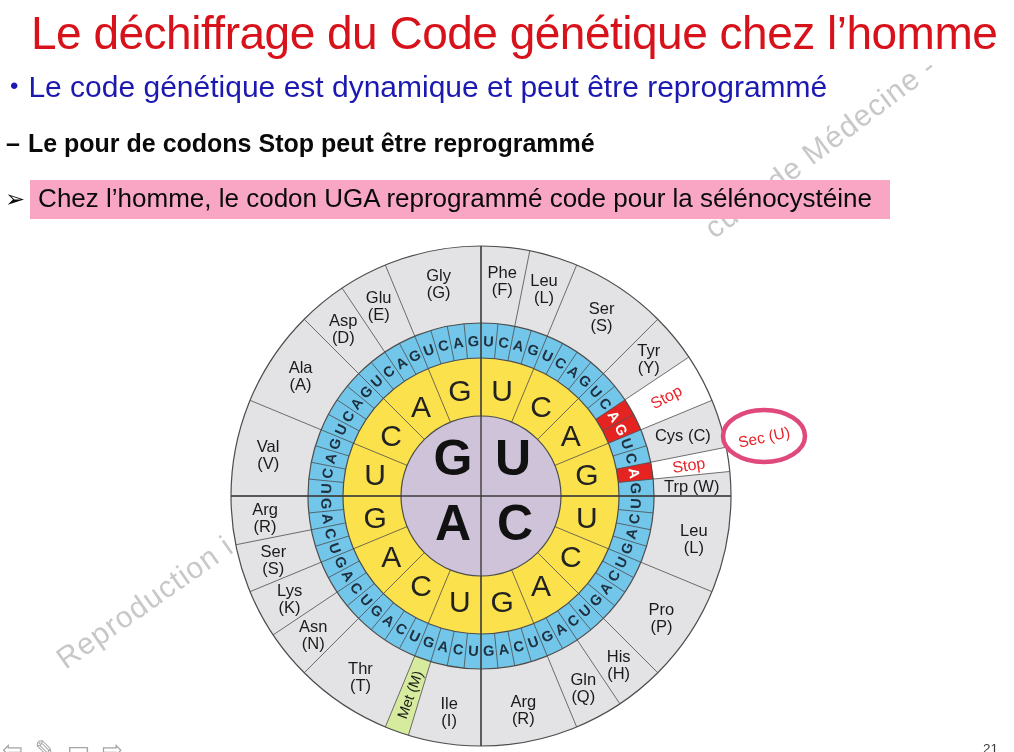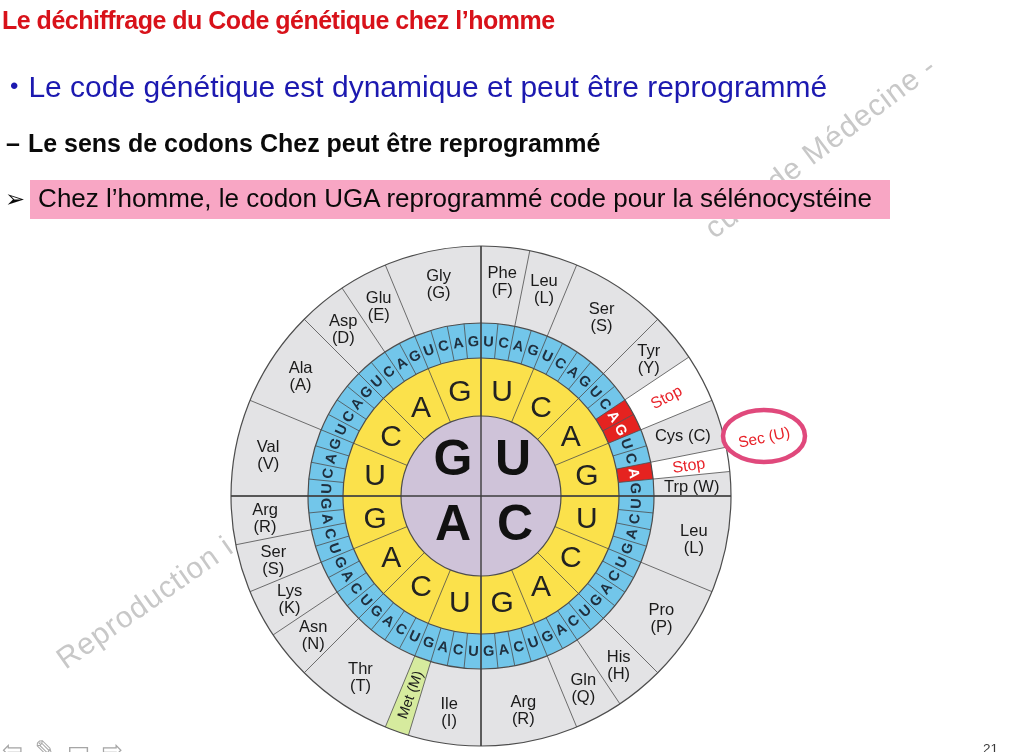--- a/index.html
+++ b/index.html
@@ -1,19 +1,19 @@
 <!DOCTYPE html>
 <html style="--title_red: #d8121a; --heading_blue: #1c19b0; --highlight_pink: #f8a6c4; --watermark_gray: #c8c8c8; --wheel_yellow: #fbe14b; --wheel_blue: #72c6ea; --wheel_lavender: #cfc3d9; --wheel_gray: #e3e3e5; --wheel_red: #e52320; --wheel_green: #d6eb9e; --stop_red: #e8232a; --sec_pink: #e0497c; --line_dark: #4d4d4d;"><head>
 <meta charset="utf-8">
 <style>
   html,body{margin:0;padding:0;}
   body{width:1014px;height:752px;overflow:hidden;background:#ffffff;
        font-family:"Liberation Sans",sans-serif;position:relative;}
   .abs{position:absolute;}
-  #title{left:2px;top:6px;font-size:25px;font-weight:bold;color:var(--title_red);
+  #title{left:31px;top:6px;font-size:46px;font-weight:normal;color:var(--title_red);
          letter-spacing:-0.5px;white-space:nowrap;z-index:2;}
   #b1{left:10px;top:70px;font-size:30px;font-weight:normal;color:var(--heading_blue);
       white-space:nowrap;z-index:2;}
   #b1 .mk{font-size:24px;vertical-align:3px;margin-right:10px;}
   #b2{left:6px;top:129px;font-size:25px;font-weight:bold;color:#0a0a0a;
       white-space:nowrap;z-index:2;}
   #b2 .mk{margin-right:8px;}
   #hlrow{left:5px;top:183px;font-size:26px;color:#0a0a0a;white-space:nowrap;z-index:2;}
   #hlrow .mk{margin-right:5px;font-size:24px;}
   #hlrow .bar{background:var(--highlight_pink);padding:3px 18px 6px 8px;text-align:right;}
@@ -32,21 +32,21 @@
 <div class="wm" id="wm1">Reproduction i</div>
 <div class="wm" id="wm2">culté de Médecine -</div>
 
 <div class="abs" id="title">Le déchiffrage du Code génétique chez l’homme</div>
 
 <div class="abs" id="b1">
   <span class="mk">•</span><span>Le code génétique est dynamique et peut être reprogrammé</span>
 </div>
 
 <div class="abs" id="b2">
-  <span class="mk">–</span><span>Le sens de codons Chez peut être reprogrammé</span>
+  <span class="mk">–</span><span>Le pour de codons Stop peut être reprogrammé</span>
 </div>
 
 <div class="abs" id="hlrow">
   <span class="mk">➢</span><span class="bar">Chez l’homme, le codon UGA reprogrammé code pour la sélénocystéine</span>
 </div>
 
 <svg id="wheel" width="1014" height="752">
     <g>
       <circle cx="481" cy="496" r="250" fill="#e3e3e5"></circle>
       <path d="M688.8674030756363,357.10744174509944 A250 250 0 0 1 711.9698831278217,400.32914190872754 L640.8311591244526,429.79576620083947 A173 173 0 0 0 624.8442429283403,399.8863496876088 Z" fill="#ffffff"></path>

